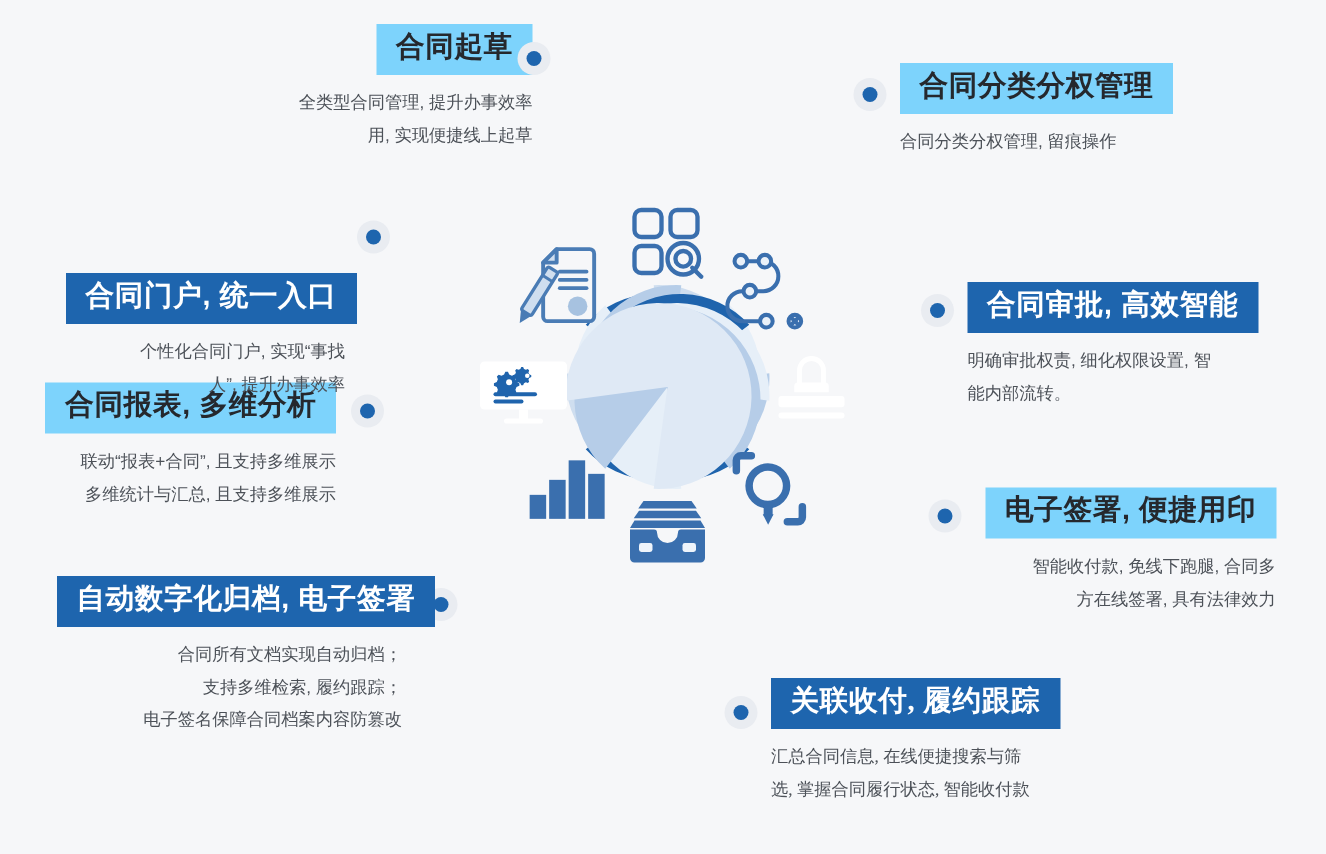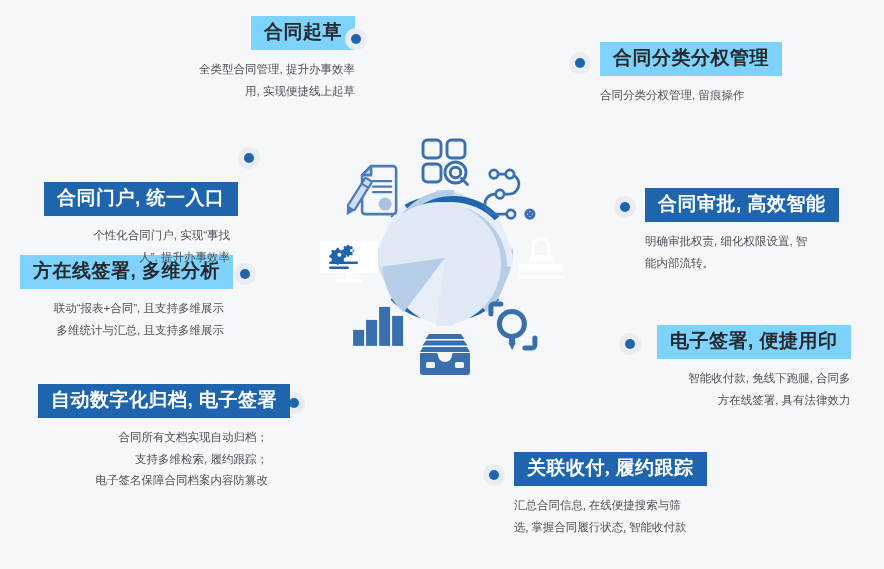--- a/index.html
+++ b/index.html
@@ -283,21 +283,21 @@
       <div>支持多维检索, 履约跟踪；</div>
       <div>电子签名保障合同档案内容防篡改</div>
     </div>
   </div>
 
   <div class="dot" style="left:234px;top:263px;">
       <i></i>
     </div>
   <div class="callout" style="left:20px;top:255px;width:204px;">
     <div style="text-align:right;">
-      <span class="chip grey">方在线签署, 多维分析</span>
+      <span class="chip grey">合同报表, 多维分析</span>
     </div>
     <div class="desc r" style="width:204px;">
       <div>联动“报表+合同”, 且支持多维展示</div>
       <div>多维统计与汇总, 且支持多维展示</div>
     </div>
   </div>
 
   <div class="dot" style="left:238px;top:147px;">
       <i class="x"></i>
     </div>

